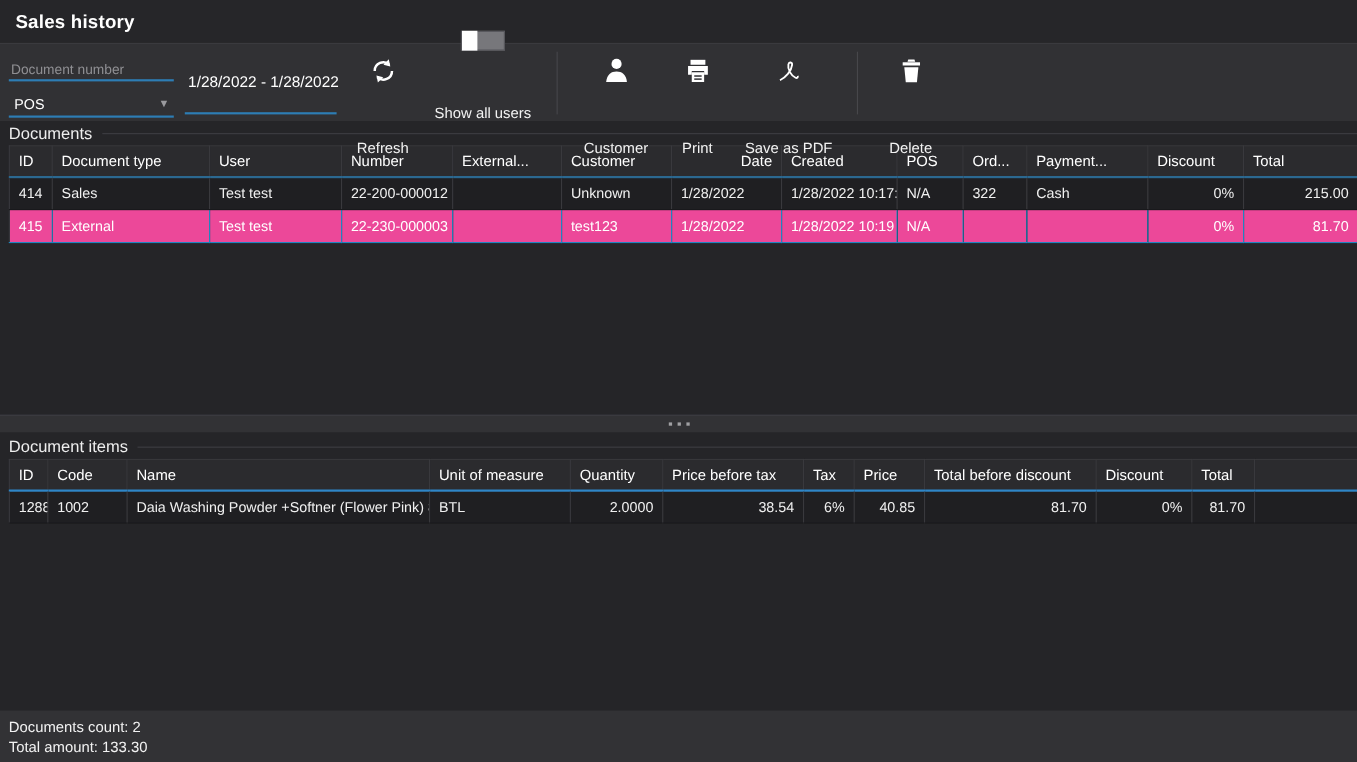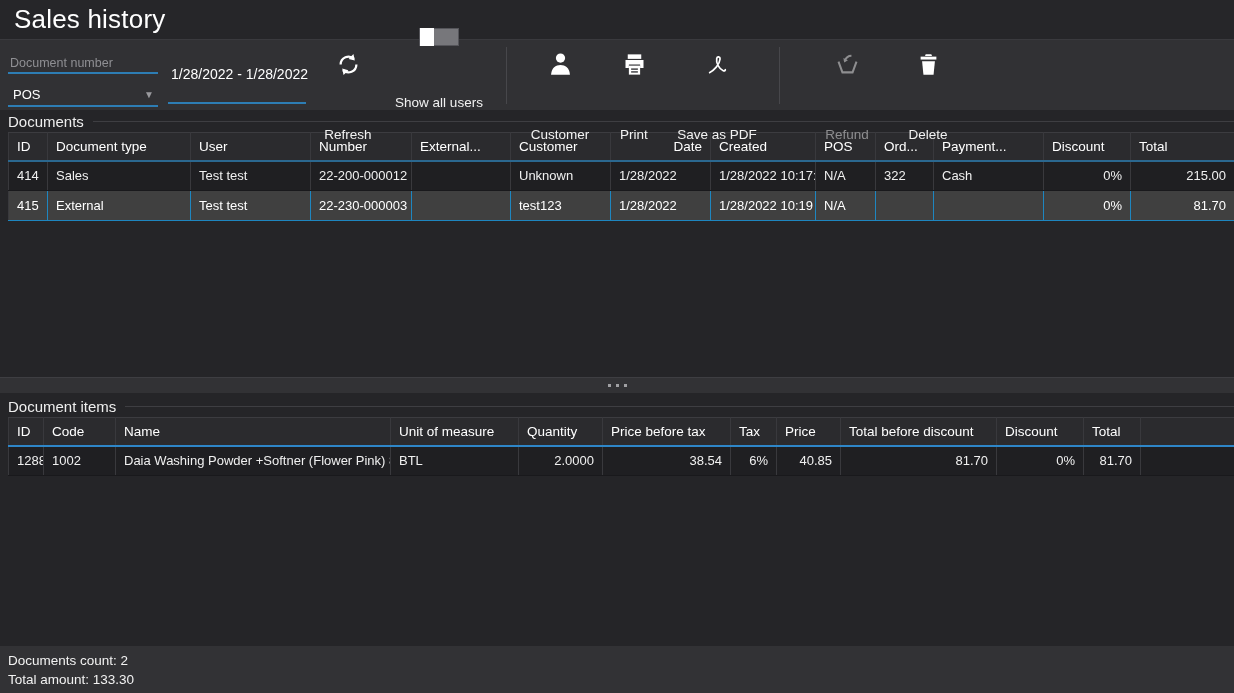--- a/index.html
+++ b/index.html
@@ -13,21 +13,21 @@
 
   
   .titlebar {
     height: 40px;
     background: #262629;
     border-bottom: 1px solid #3a3a3e;
     display: flex;
     align-items: center;
     padding-left: 14px;
   }
-  .titlebar h1 { font-size: 26px; font-weight: 400; color: #ffffff; letter-spacing: .2px; }
+  .titlebar h1 { font-size: 17px; font-weight: 700; color: #ffffff; letter-spacing: .2px; }
 
   
   .toolbar {
     height: 70px;
     background: #313134;
     display: flex;
     align-items: stretch;
   }
   .filter-block { position: relative; width: 314px; flex: 0 0 auto; }
   .doc-num-input {
@@ -93,21 +93,21 @@
     font-weight: 400; white-space: nowrap; overflow: hidden;
     border-right: 1px solid #39393d; padding: 0 8px;
   }
   thead th {
     height: 28px; font-size: 13.5px; text-align: left; color: #ffffff;
     background: #2b2b2e; border-top: 1px solid #3c3c40;
   }
   tbody td { height: 30px; font-size: 13px; background: #1f1f22; border-bottom: 1px solid #19191c; }
   table.docs-table thead th { border-bottom: 2px solid #2b6890; }
   table.items-table thead th { border-bottom: 2px solid #2e86c8; }
-  tr.selected td { background: #404040; color: #ffffff; border-right-color: #1e86c0; border-bottom-color: #1e86c0; }
+  tr.selected td { background: #ec4899; color: #ffffff; border-right-color: #1e86c0; border-bottom-color: #1e86c0; }
   th:first-child, td:first-child { border-left: 1px solid #39393d; }
 
   
   .splitter {
     height: 16px; background: #323235; border-top: 1px solid #3e3e42;
     display: flex; align-items: center; justify-content: center; gap: 5px; cursor: row-resize;
   }
   .splitter i { width: 3px; height: 3px; background: #a0a0a3; display: block; }
 
   
@@ -187,30 +187,20 @@
         <svg viewBox="0 0 24 24" fill="none" stroke="#fff" stroke-width="1.5">
           <path d="M4.5 19.5c4.5-2.2 9.3-7.4 9.8-12.4.2-2.2-2.5-2.8-3-.4-.8 3.8 2.2 9.3 5.8 10.8 1.3.6 2.2-.4 1.7-1.5"></path>
         </svg>
       </span>
       <span class="lbl">Save as PDF</span>
     </div>
 
 
     <div class="tb-sep"></div>
 
-    <div class="tb-btn btn-refund disabled">
-      <span class="ic">
-        <svg viewBox="0 0 24 24" fill="none" stroke="#8e8e90" stroke-width="1.8">
-          <path d="M4 9.5 7.5 19h9L20 9.5"></path>
-          <path d="M15.5 4.2c-2.8 0-5 2-6 4.6"></path>
-          <polygon points="8.3,6.2 9.1,10.2 12.4,8.2" fill="#8e8e90" stroke="none"></polygon>
-        </svg>
-      </span>
-      <span class="lbl">Refund</span>
-    </div>
 
     <div class="tb-btn btn-delete">
       <span class="ic">
         <svg viewBox="0 0 24 24" fill="#fff">
           <path d="M9.5 2.8h5l.6 1.7H8.9z"></path>
           <rect x="5" y="5" width="14" height="2.6"></rect>
           <path d="M6.3 9h11.4l-1.2 12.2H7.5z"></path>
         </svg>
       </span>
       <span class="lbl">Delete</span>

